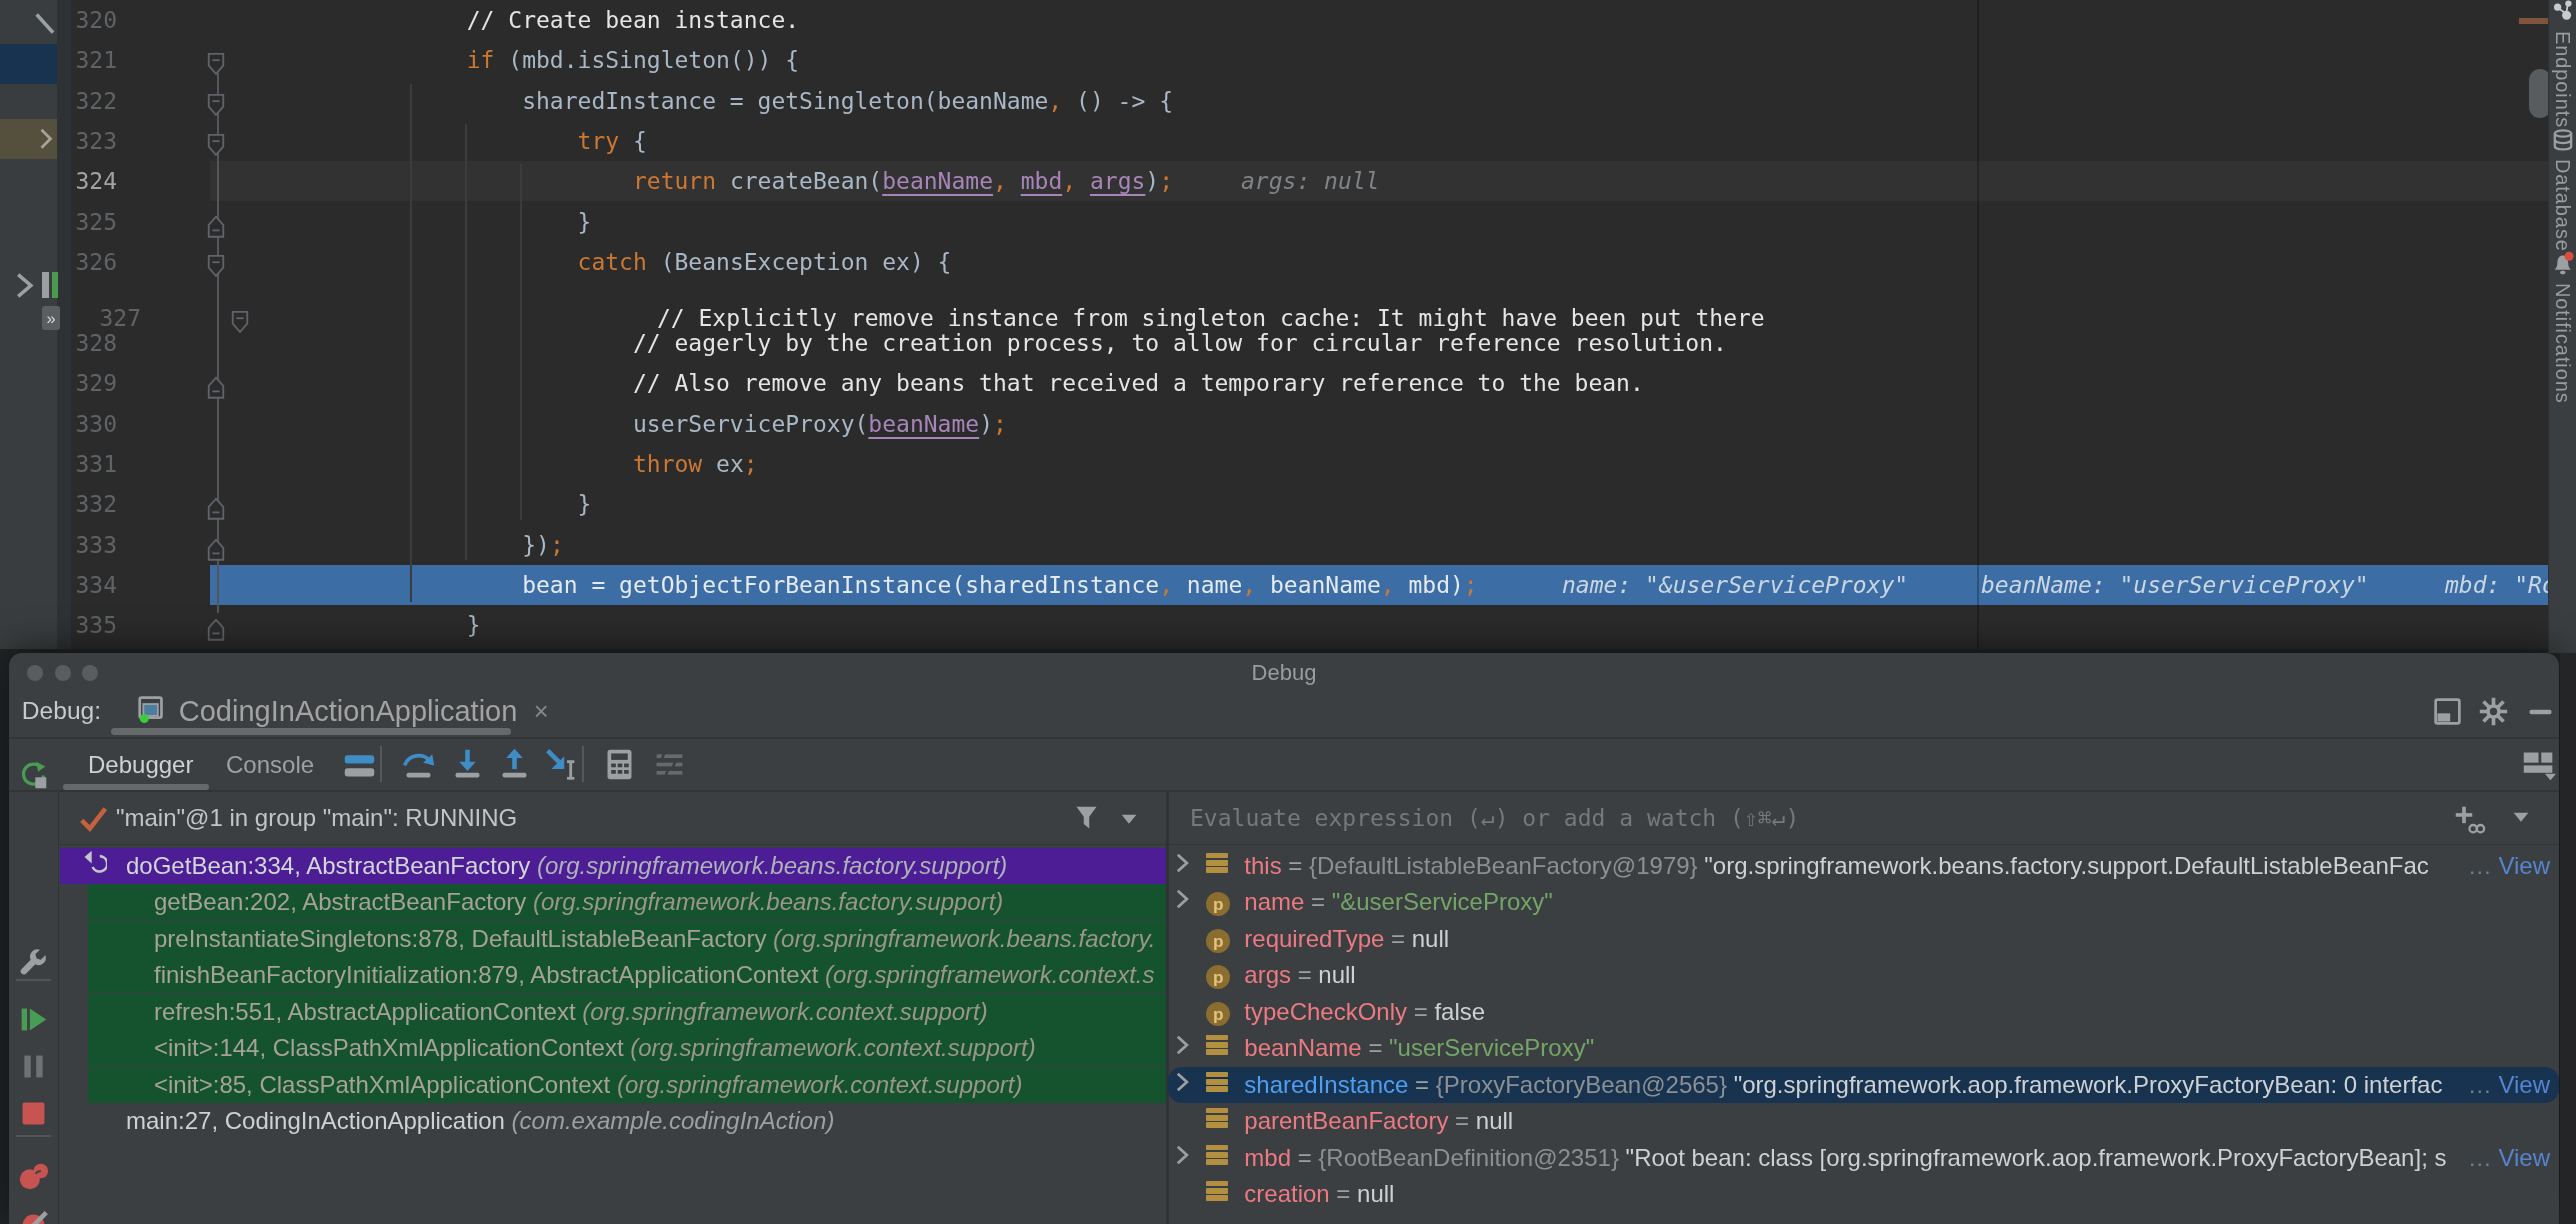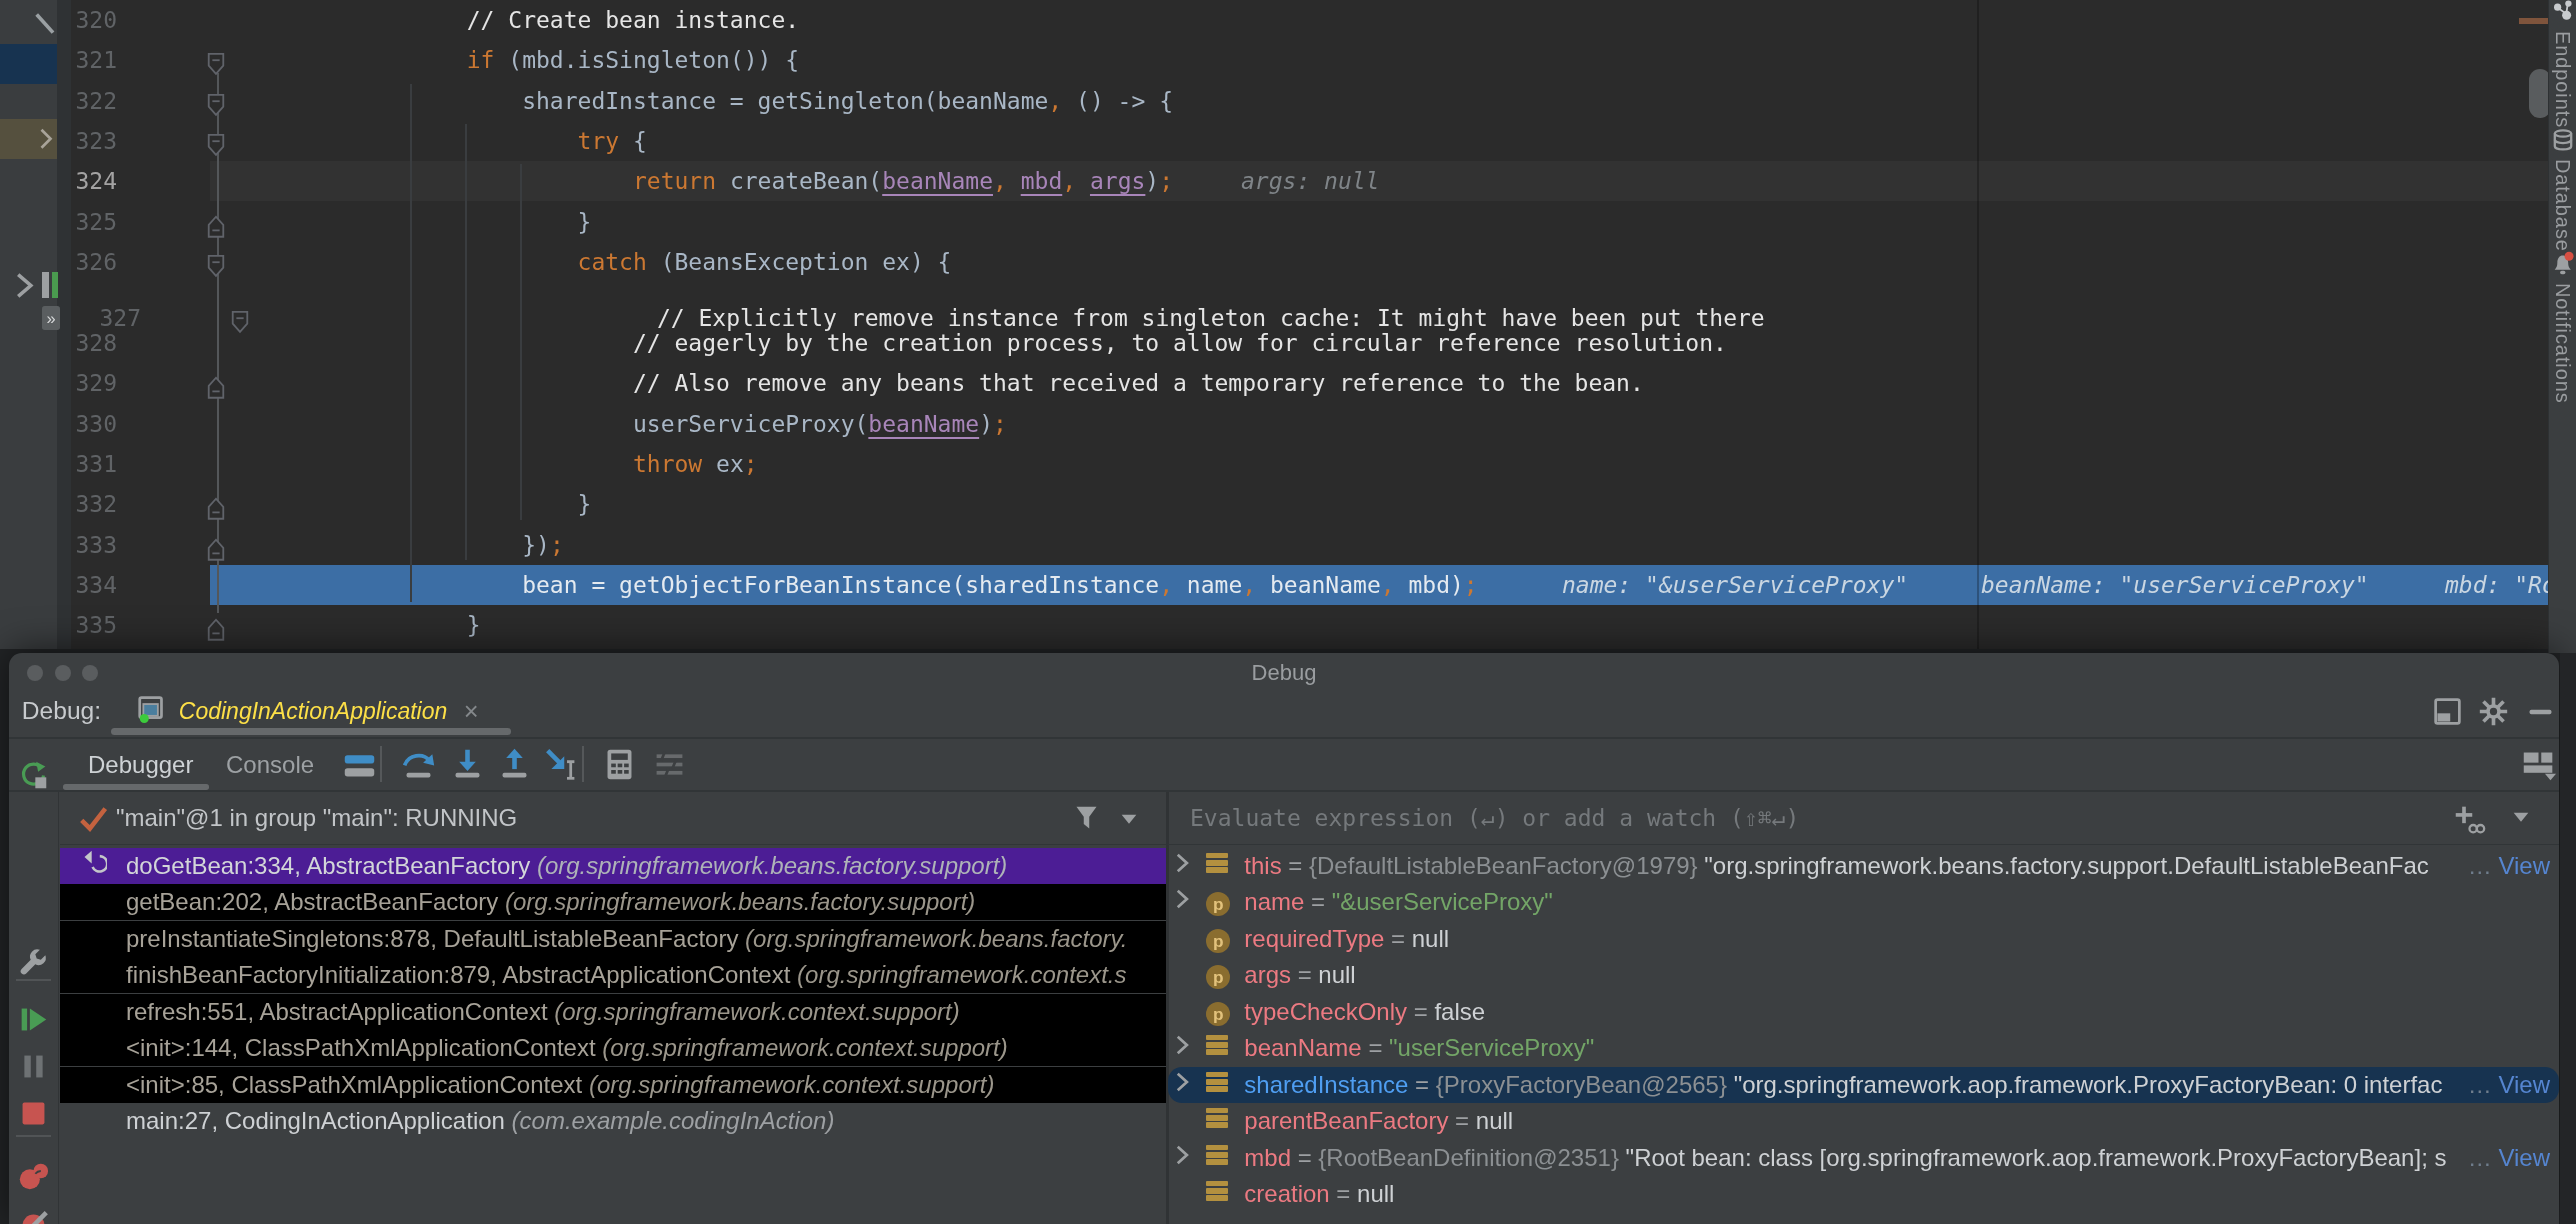--- a/index.html
+++ b/index.html
@@ -40,21 +40,21 @@
   .stripe-item{position:absolute;left:0;width:27px;display:flex;flex-direction:column;align-items:center;}
   .stripe-label{writing-mode:vertical-rl;color:#9a9da0;font-size:20px;letter-spacing:0.9px;}
   
   #dwin{position:absolute;left:9px;top:653px;width:2550px;height:571px;background:#3c3f41;
     border-radius:12.8px 12.8px 0 0;box-shadow:0 -3.6px 36px rgba(0,0,0,.55);z-index:10;overflow:hidden;}
   .tl{position:absolute;top:12px;width:16.4px;height:16.4px;border-radius:50%;background:#5a5d5f;}
   #win-title{position:absolute;top:7.3px;left:0;width:100%;text-align:center;color:#9a9da0;font-size:22px;}
   #cfg-row{position:absolute;left:0;top:38px;width:100%;height:46px;}
   #cfg-label{position:absolute;left:12.8px;top:5.5px;font-size:24.6px;color:#c8cbce;}
   #cfg-tab{position:absolute;left:128px;top:0px;height:40px;display:flex;align-items:center;gap:12.8px;cursor:default;}
-  #cfg-tab .lbl{font-size:23px;color:#fde047;font-style:italic;}
+  #cfg-tab .lbl{font-size:29px;color:#a3a3a3;}
   #cfg-tab .close{font-size:25.5px;color:#84888b;padding-left:3.6px;}
   #cfg-underline{position:absolute;left:102px;top:37px;width:400px;height:7.3px;border-radius:3.6px;background:#66696b;}
   .hsep{position:absolute;left:0;width:100%;height:1.8px;background:#313537;}
   #toolbar{position:absolute;left:0;top:86px;width:100%;height:51px;}
   .ttab{position:absolute;top:0;height:51px;line-height:51px;font-size:24px;}
   #tab-debugger{left:79px;color:#ced2d5;}
   #tab-console{left:217px;color:#9da1a4;}
   #dbg-underline{position:absolute;left:54px;top:45px;width:146px;height:6.4px;border-radius:2.7px;background:#66696b;}
   .tb-icon{position:absolute;top:8.2px;width:35px;height:35px;display:flex;align-items:center;justify-content:center;}
   .vsep{position:absolute;top:7.3px;width:1.8px;height:36px;background:#55585a;}
@@ -64,21 +64,21 @@
   .rail-sep{position:absolute;left:7.3px;width:35px;height:1.8px;background:#515456;}
   #frames-pane{position:absolute;left:51px;top:139px;width:1106px;bottom:0;overflow:hidden;}
   #thread-row{position:absolute;left:0;top:0;width:100%;height:52px;border-bottom:1.8px solid #313537;}
   #thread-text{position:absolute;left:56px;top:0;height:52px;line-height:52px;font-size:24px;color:#c2c5c8;}
   .frame-row{position:absolute;left:0;width:100%;height:36px;line-height:36px;font-size:24px;white-space:nowrap;overflow:hidden;}
   .frame-row .m{padding-left:66px;}
   .frame-row.has-icon .m{padding-left:0;}
   .frame-pkg{font-style:italic;}
   .fr-sel{background:#4c1d95;color:#d3d6d9;}
   .fr-sel .frame-pkg{color:#aeb3b8;}
-  .fr-lib{background:#000000;color:#a7a298;}
+  .fr-lib{background:#14532d;color:#a7a298;margin-left:28px;}
   .fr-lib .frame-pkg{color:#9b968b;}
   .fr-norm{background:transparent;color:#ced1d4;}
   .fr-norm .frame-pkg{color:#9da0a3;}
   #pane-divider{position:absolute;left:1157px;top:139px;width:2.7px;bottom:0;background:#303335;}
   #vars-pane{position:absolute;left:1159px;top:139px;right:0;bottom:0;overflow:hidden;}
   #eval-row{position:absolute;left:0;top:0;width:100%;height:52px;border-bottom:1.8px solid #313537;}
   #eval-text{position:absolute;left:22px;top:0;height:52px;line-height:52px;
     font-family:"DejaVu Sans Mono", monospace;font-size:23px;color:#75797c;}
   .var-row{position:absolute;left:0;width:100%;height:36px;display:flex;align-items:center;font-size:24px;white-space:nowrap;}
   .var-row .chev{width:31px;padding-left:7.3px;flex:0 0 auto;}

